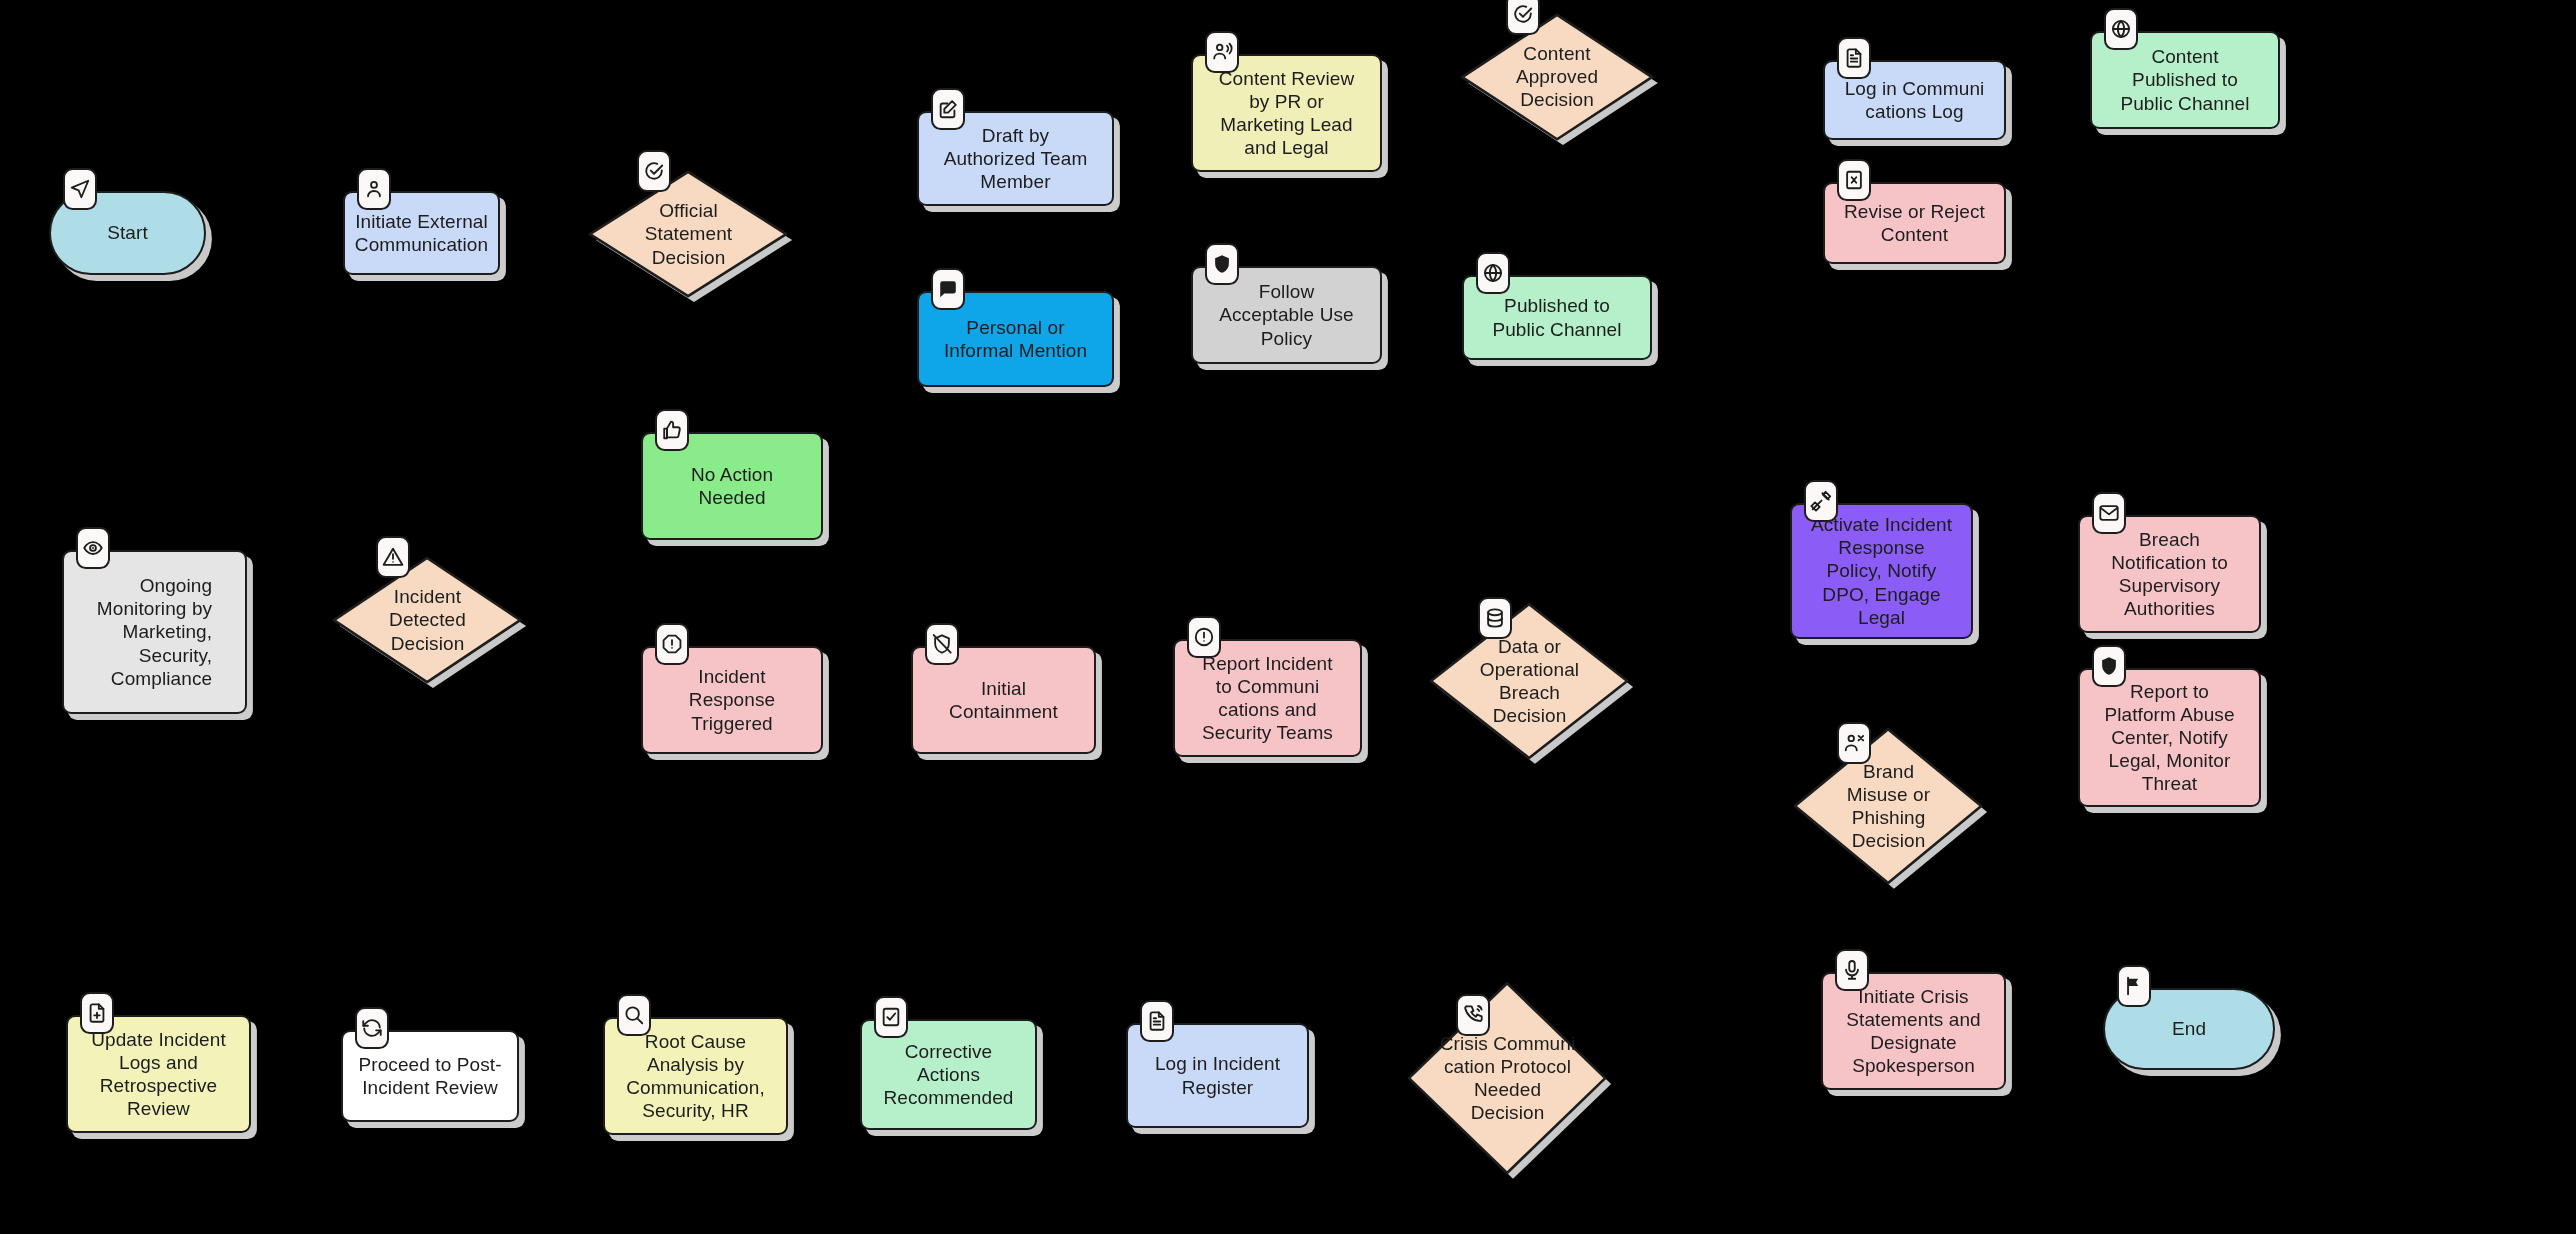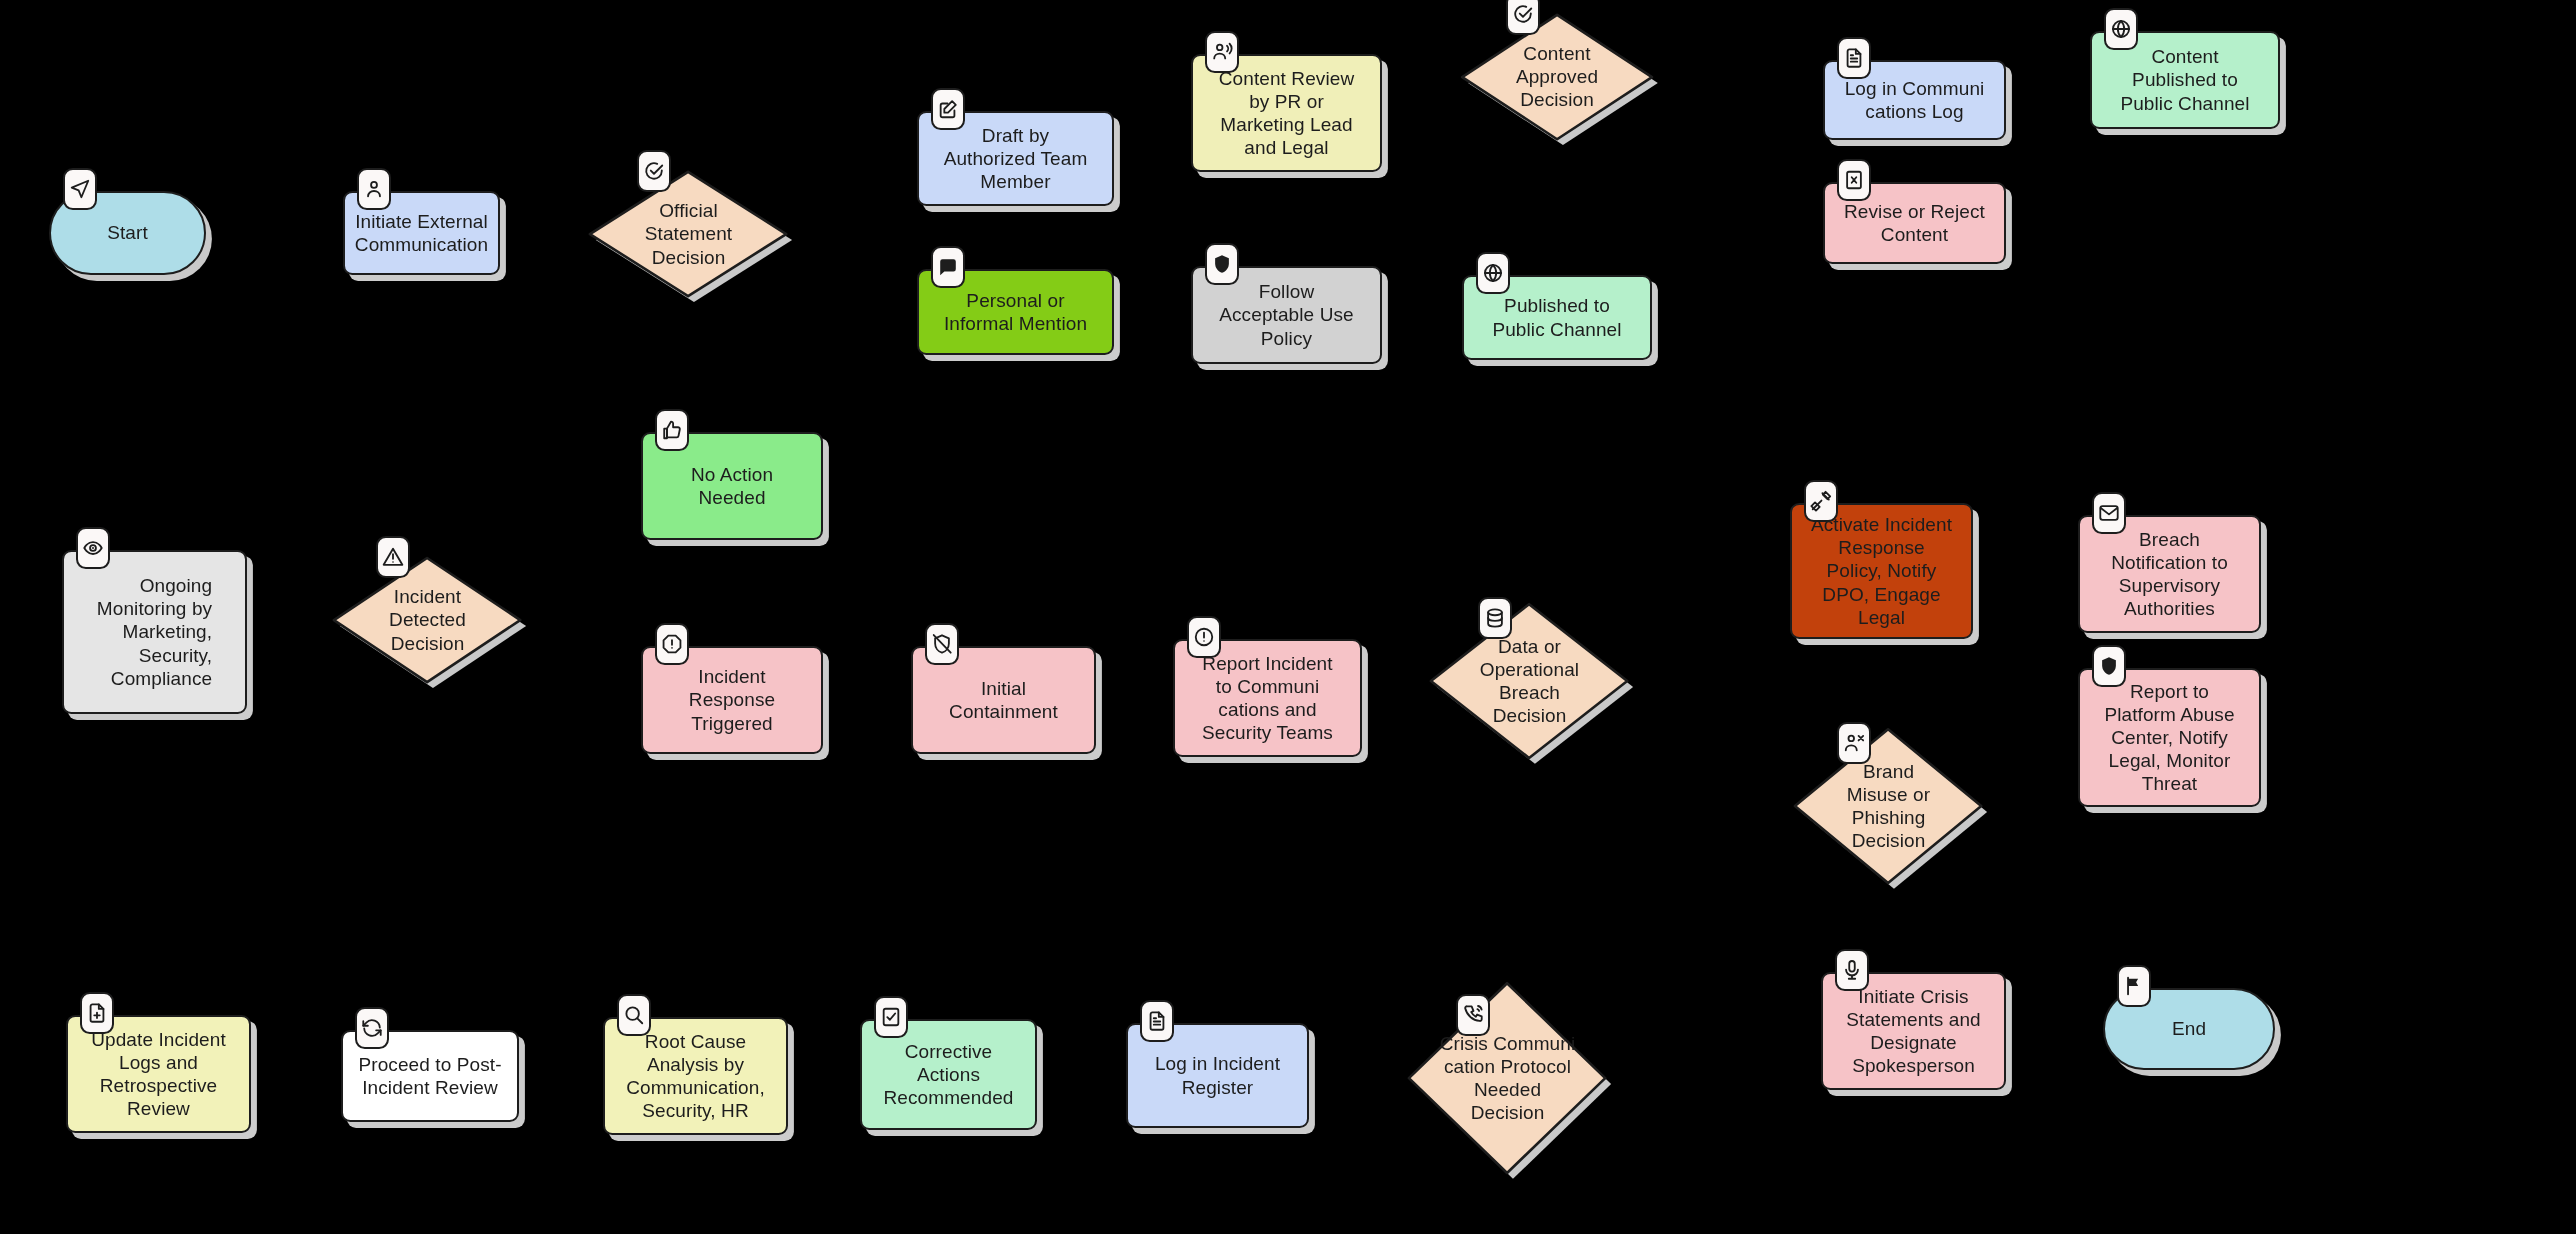--- a/index.html
+++ b/index.html
@@ -204,21 +204,21 @@
     <div class="node shape-rect" style="left: 1823px; top: 182px; width: 183px; height: 82px; background: rgb(246, 195, 199);">
       <span class="label">Revise or Reject
 Content</span>
       <div class="icon-chip" style="left: 11.8px; top: -25px;">
         <svg viewBox="0 0 24 24">
           <rect x="4.5" y="3" width="15" height="18" rx="2"></rect>
           <path d="M9.5 9 14.5 15M14.5 9 9.5 15"></path>
         </svg>
       </div>
     </div>
-    <div class="node shape-rect" style="left: 917px; top: 269px; width: 197px; height: 86px; background: #84cc16;">
+    <div class="node shape-rect" style="left: 917px; top: 291px; width: 197px; height: 96px; background: #0ea5e9;">
       <span class="label">Personal or
 Informal Mention</span>
       <div class="icon-chip" style="left: 11.8px; top: -25px;">
         <svg viewBox="0 0 24 24">
           <path d="M20.5 14.5a2.5 2.5 0 0 1-2.5 2.5H8l-4.5 4V6a2.5 2.5 0 0 1 2.5-2.5h12a2.5 2.5 0 0 1 2.5 2.5z" class="fill"></path>
         </svg>
       </div>
     </div>
     <div class="node shape-rect" style="left: 1191px; top: 266px; width: 191px; height: 98px; background: rgb(210, 210, 210);">
       <span class="label">Follow
@@ -326,21 +326,21 @@
 Breach
 Decision</span>
       <div class="icon-chip" style="left: 47px; top: -6.9px;">
         <svg viewBox="0 0 24 24">
           <ellipse cx="12" cy="5.8" rx="7.5" ry="3.2"></ellipse>
           <path d="M4.5 5.8v12.4c0 1.8 3.4 3.2 7.5 3.2s7.5-1.4 7.5-3.2V5.8"></path>
           <path d="M4.5 12c0 1.8 3.4 3.2 7.5 3.2s7.5-1.4 7.5-3.2"></path>
         </svg>
       </div>
     </div>
-    <div class="node shape-rect" style="left: 1790px; top: 503px; width: 183px; height: 136px; background: #c2410c;">
+    <div class="node shape-rect" style="left: 1790px; top: 503px; width: 183px; height: 136px; background: #8b5cf6;">
       <span class="label">Activate Incident
 Response
 Policy, Notify
 DPO, Engage
 Legal</span>
       <div class="icon-chip" style="left: 11.8px; top: -25px;">
         <svg viewBox="0 0 24 24">
           <path d="M13.5 3.5 20.5 10.5"></path>
           <path d="M17 2 22 7l-3 3-5-5z"></path>
           <path d="M3 21 12.5 11.5"></path>

